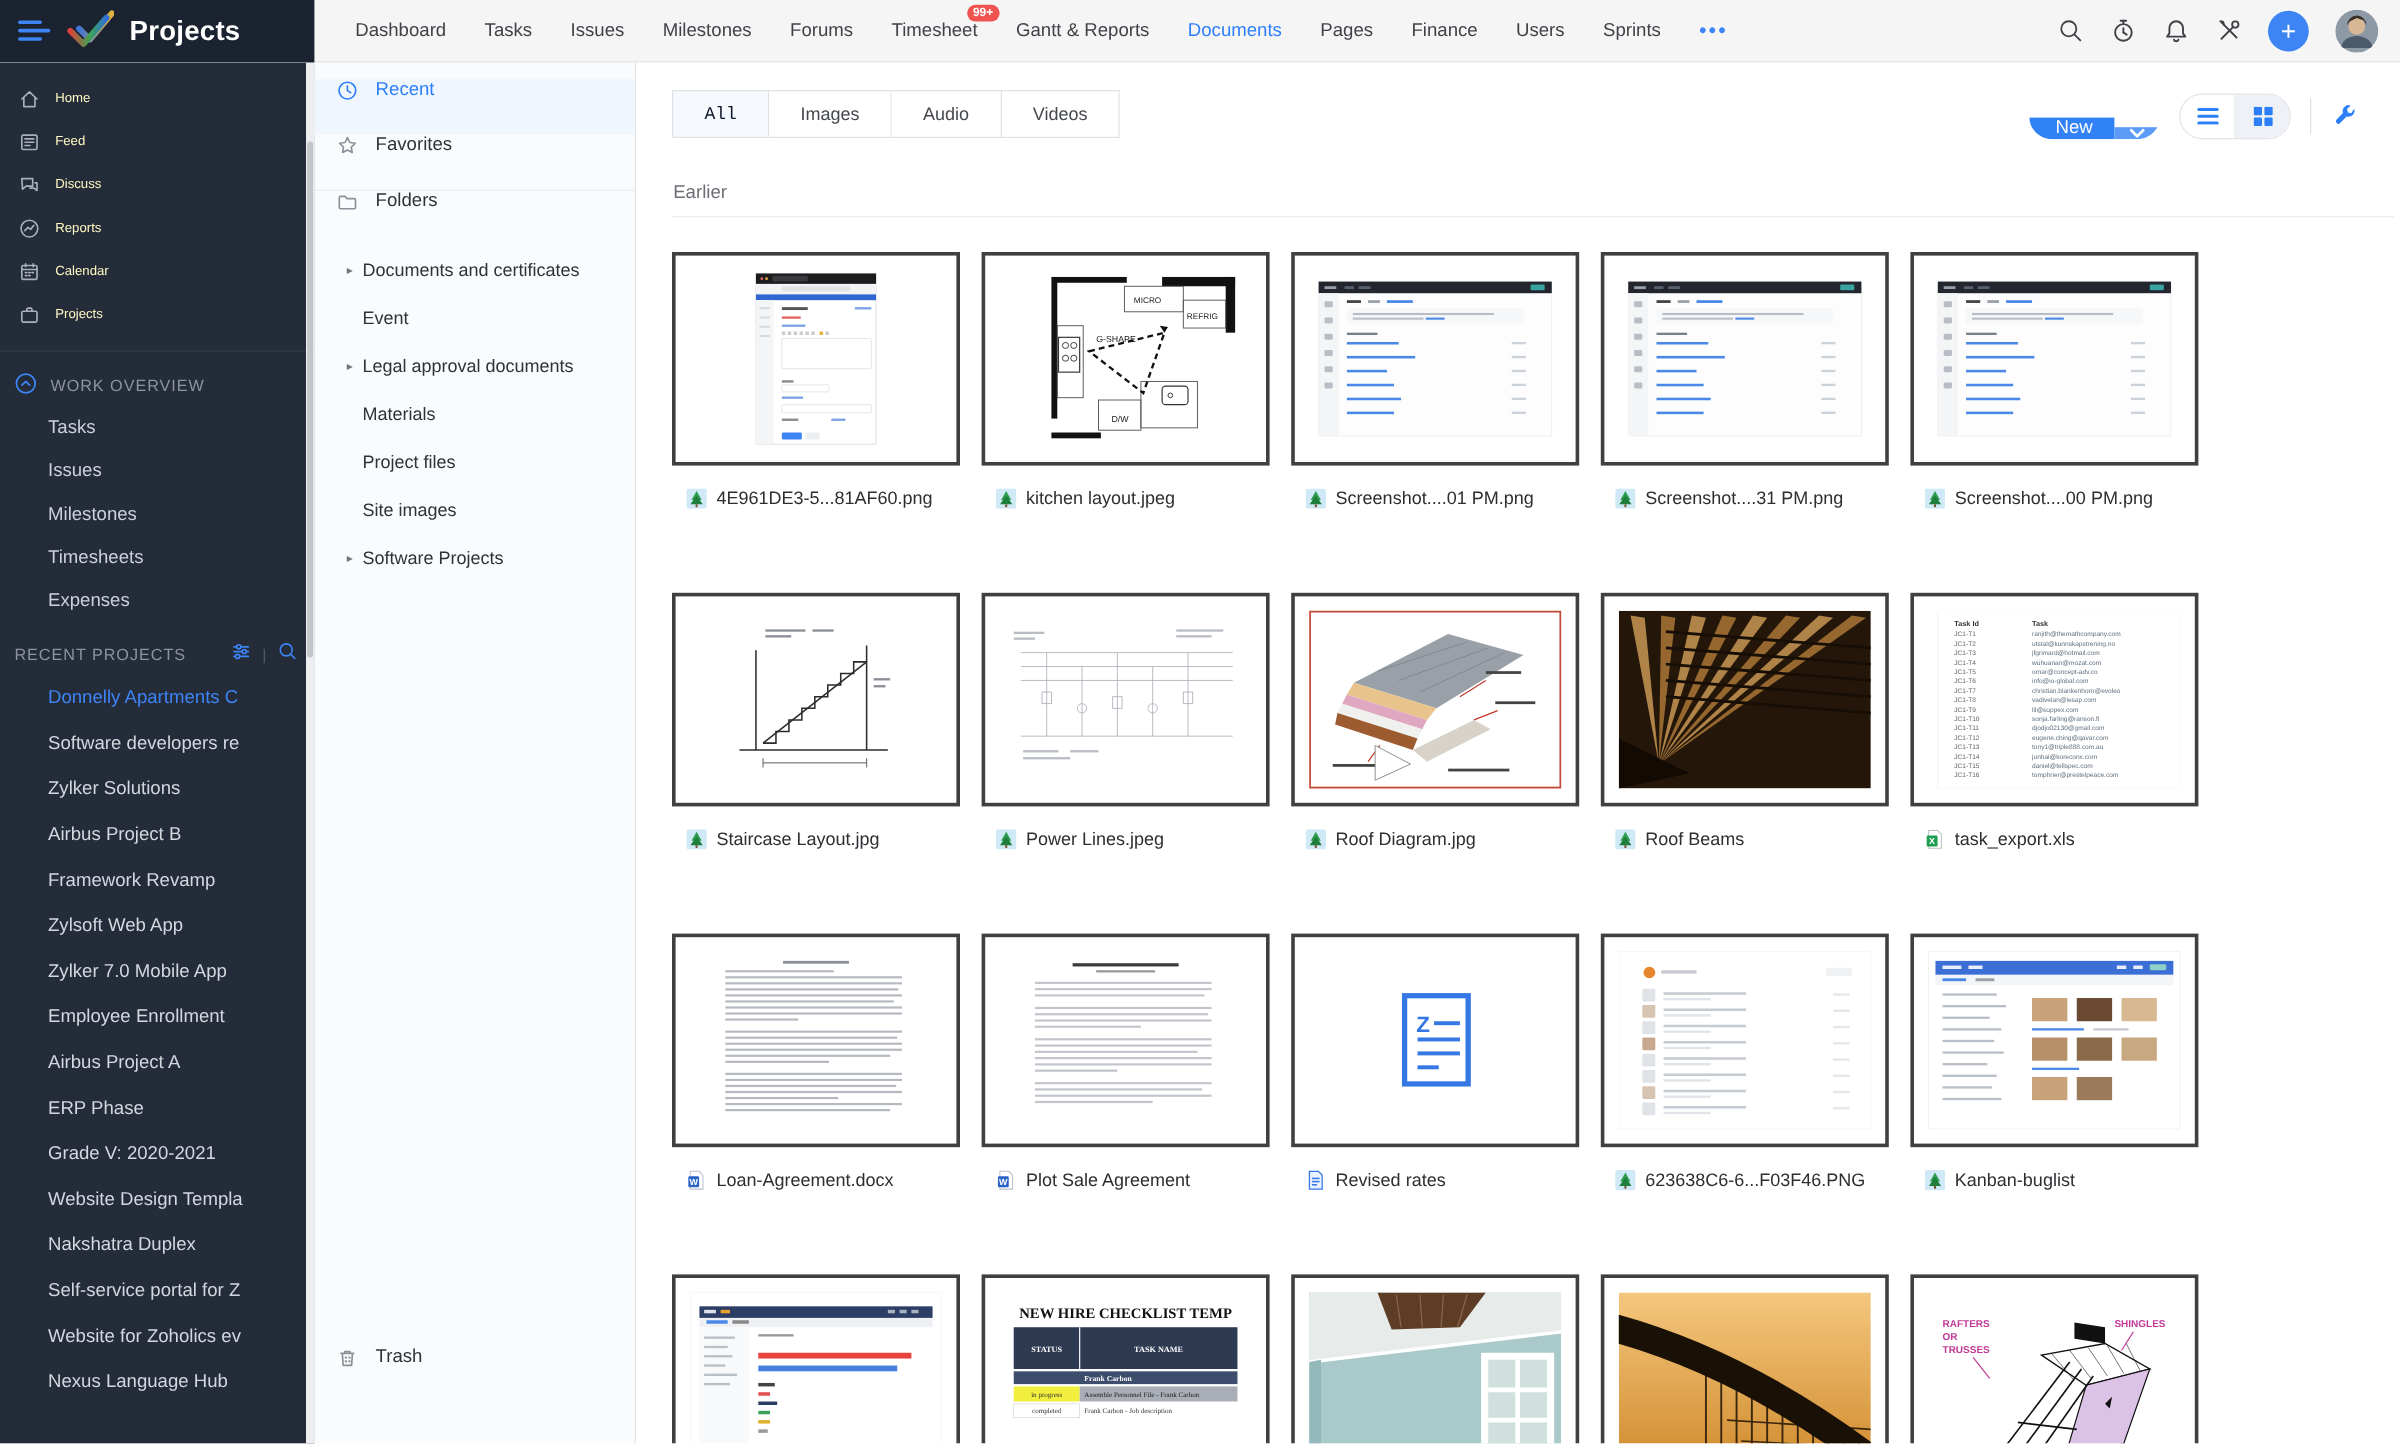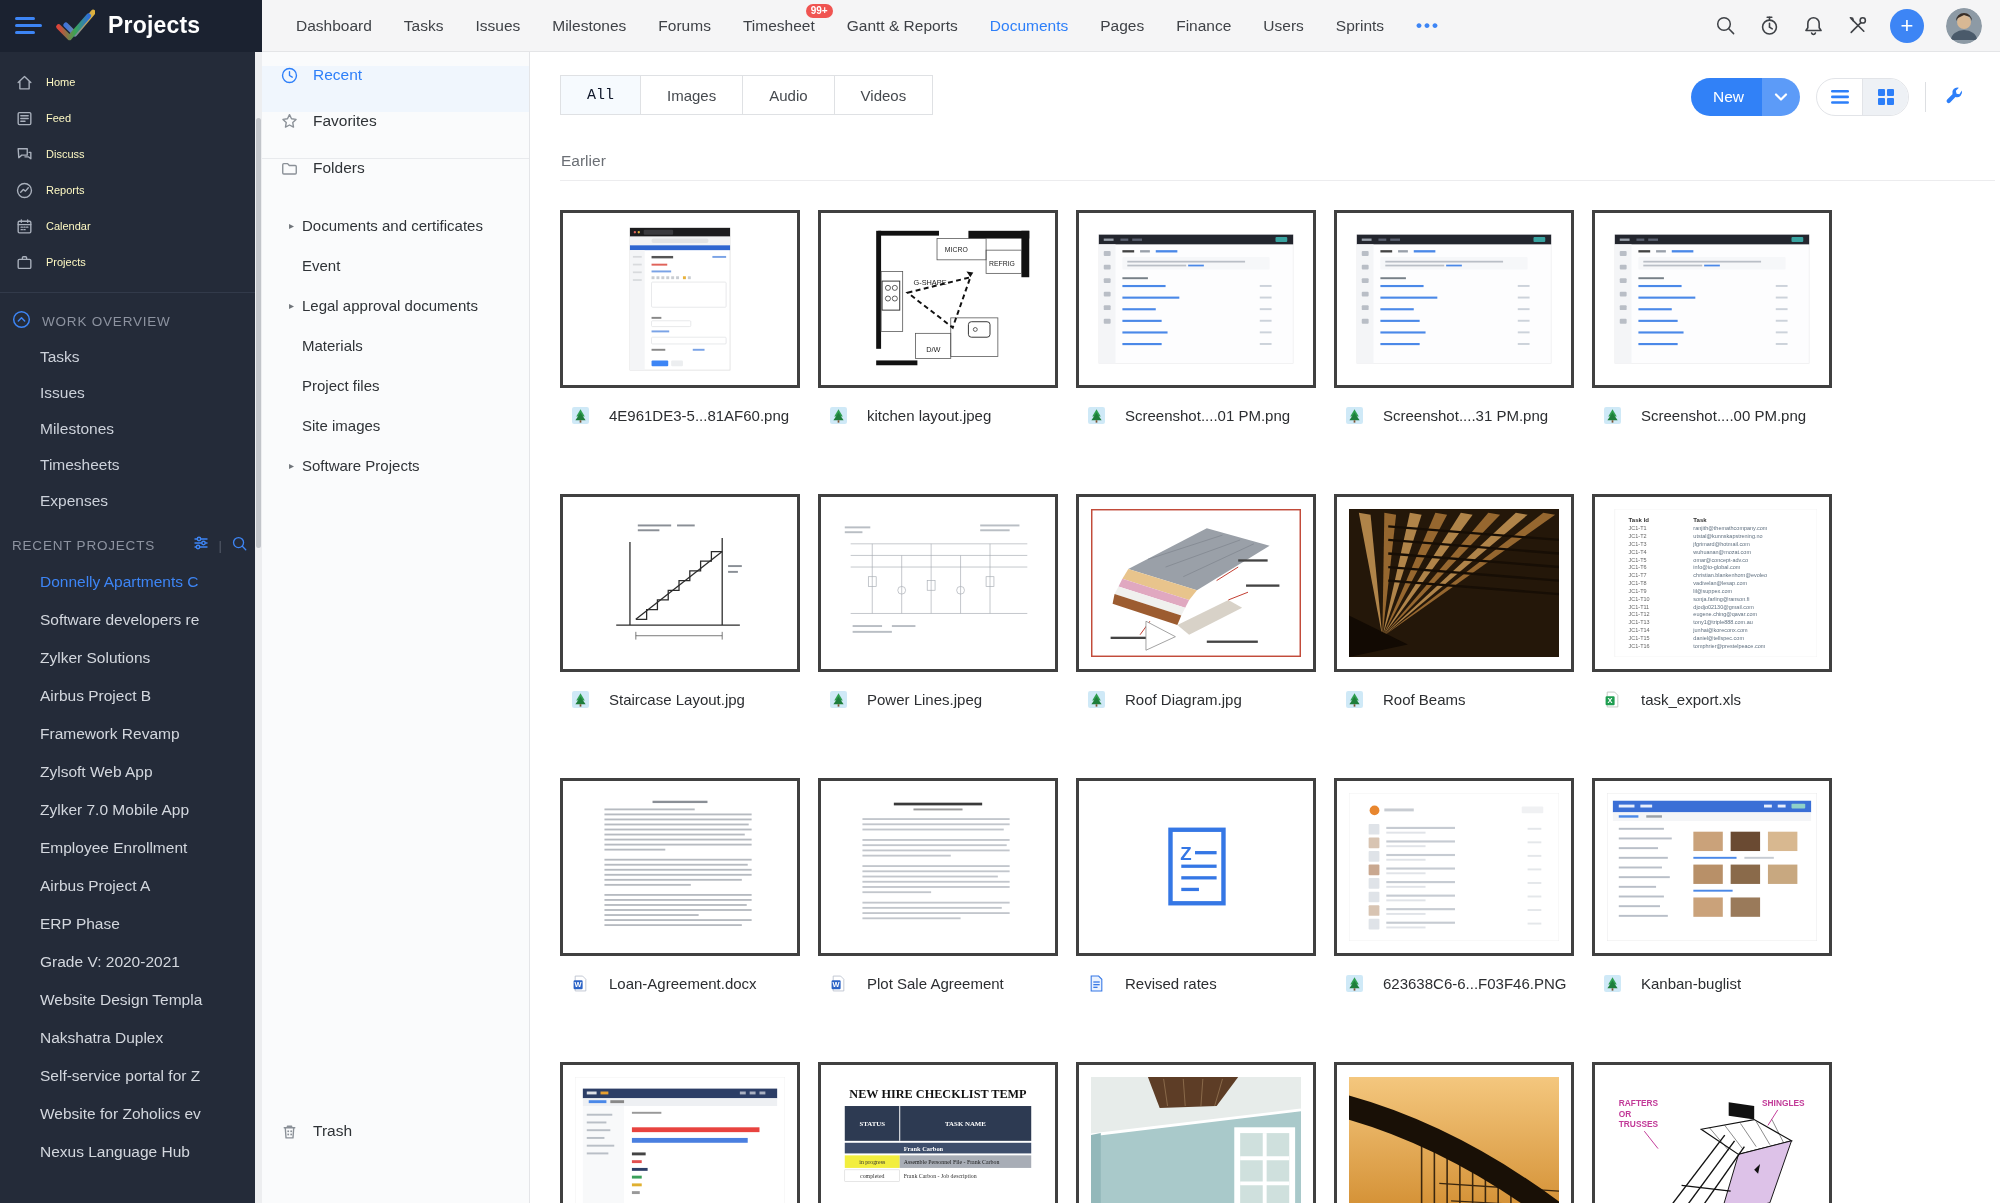--- a/index.html
+++ b/index.html
@@ -58,36 +58,36 @@
 .sub-row span.lbl{font-size:15px;color:#2f3337;white-space:nowrap;}
 .trash-row{position:absolute;left:0;top:1070px;width:100%;}
 
 
 .main{position:absolute;left:530px;top:52px;width:1470px;height:1151px;background:#fff;overflow:hidden;}
 .tabs{position:absolute;left:30px;top:23px;display:flex;}
 .tab{height:40px;padding:0 26px;display:flex;align-items:center;border:1px solid #dfe1e4;border-left:none;font-size:15px;color:#45494e;cursor:pointer;background:#fff;}
 .tab:first-child{border-left:1px solid #dfe1e4;}
 .tab.active{color:#0f172a;background:#f6fafe;font-family:Liberation Mono, monospace;}
 .toolbar-right{position:absolute;right:32px;top:26px;display:flex;align-items:center;gap:16px;}
-.new-btn{display:flex;height:38px;border-radius:19px;overflow:hidden;cursor:pointer;}
+.new-btn{display:flex;height:38px;border-radius:19px;overflow:hidden;cursor:pointer;align-items:flex-end;}
 .new-btn .nb-label{background:#3181f7;color:#fff;font-size:15.5px;display:flex;align-items:center;padding:0 18px 0 22px;}
 .new-btn .nb-caret{background:#5c9bf8;width:38px;display:flex;align-items:center;justify-content:center;}
 .view-toggle{display:flex;height:38px;border:1px solid #e2e4e8;border-radius:19px;overflow:hidden;background:#fff;}
 .vt-btn{width:45px;display:flex;align-items:center;justify-content:center;cursor:pointer;}
 .vt-btn.active{background:#eef1f5;}
 .vt-sep{width:1px;background:#e2e4e8;}
 .tb-div{width:1px;height:30px;background:#dddfe2;}
 .wrench{width:26px;height:26px;display:flex;align-items:center;justify-content:center;cursor:pointer;}
 .group-label{position:absolute;left:31px;top:100px;font-size:15.5px;color:#6b6f75;}
 .group-div{position:absolute;left:30px;right:5px;top:128px;height:1px;background:#ececee;}
 .grid{position:absolute;left:30px;top:158px;display:grid;grid-template-columns:repeat(5,240px);column-gap:18px;row-gap:68px;}
 .file-card{width:240px;}
 .thumb{width:240px;height:178px;border:3px solid #404040;background:#fff;padding:12px;}
 .thumb svg{width:100%;height:100%;display:block;}
-.fname{display:flex;align-items:center;gap:20px;margin-top:17px;padding-left:12px;height:21px;}
+.fname{display:flex;align-items:center;gap:8px;margin-top:17px;padding-left:12px;height:21px;}
 .fname .ficon{width:17px;height:17px;flex-shrink:0;}
 .fname .ficon svg{width:17px;height:17px;display:block;}
 .fname .ftext{font-size:15px;color:#2c2e31;white-space:nowrap;overflow:hidden;max-width:198px;cursor:pointer;}
 </style>
 </head>
 <body>
 
 <div class="app">
 
   <div class="topbar">

